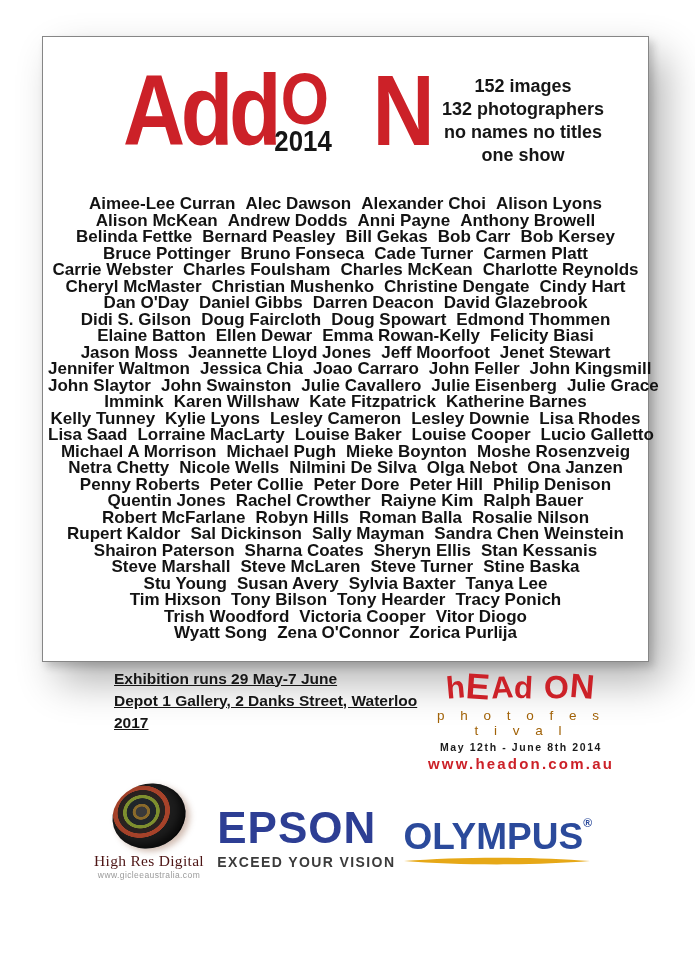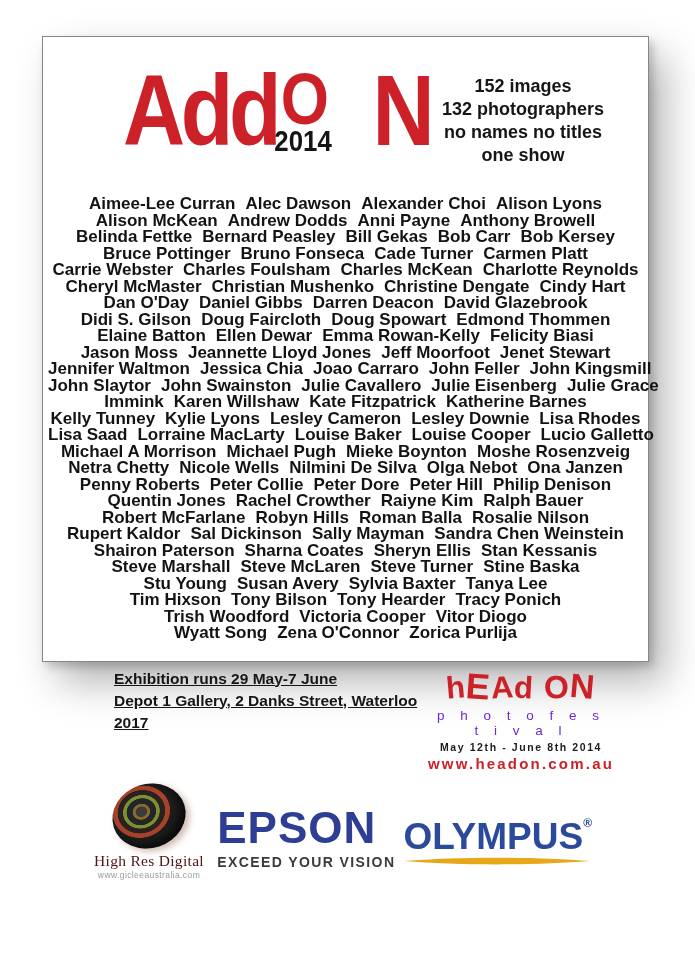--- a/index.html
+++ b/index.html
@@ -27,21 +27,21 @@
   .exhibition{font-weight:bold;font-size:15.5px;line-height:22px;color:#161616;text-decoration:underline;}
   .headon{width:186px;text-align:center;}
   .headon-word{color:#cc2128;font-weight:bold;line-height:1;letter-spacing:1px;}
   .headon-word span{display:inline-block;}
   .hl0{font-size:31px;transform:rotate(-5deg);}
   .hl1{font-size:36px;transform:rotate(4deg) translateY(1px);}
   .hl2{font-size:31px;transform:rotate(-3deg);}
   .hl3{font-size:31px;transform:rotate(3deg);}
   .hl4{font-size:32px;margin-left:10px;transform:rotate(-4deg);}
   .hl5{font-size:34px;transform:rotate(5deg);}
-  .headon-sub{margin-top:4px;font-size:13.5px;letter-spacing:6px;color:#6d28d9;font-weight:500;}
+  .headon-sub{margin-top:4px;font-size:13.5px;letter-spacing:6px;color:#a16207;font-weight:500;}
   .headon-dates{margin-top:3px;font-size:10.5px;font-weight:bold;letter-spacing:1.6px;color:#1c1c1c;}
   .headon-url{margin-top:2px;font-size:15px;font-weight:bold;letter-spacing:2.2px;color:#cc2128;}
   
   .footer-row2{display:flex;justify-content:space-between;align-items:flex-end;padding:12px 56px 0 46px;}
   .highres{width:120px;text-align:center;}
   .lens{width:74px;height:64px;margin:0 auto;border-radius:50%;transform:rotate(-18deg);
     background:radial-gradient(ellipse at 42% 40%,
       #3a3a3a 0 9%, #8a6a2a 10% 14%, #20262a 15% 24%, #7e8f2e 25% 30%,
       #2a2220 31% 39%, #a8432a 40% 47%, #1d1d1d 48% 72%, #0e0e0e 73% 100%);
     box-shadow:inset -4px -5px 8px rgba(0,0,0,0.7), 3px 4px 6px rgba(120,60,30,0.35);}

